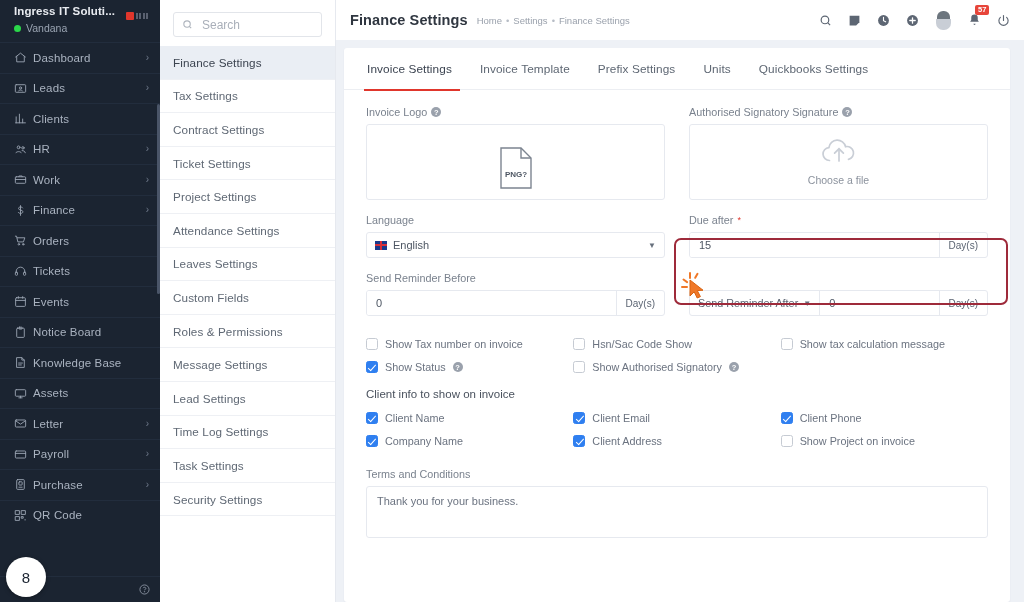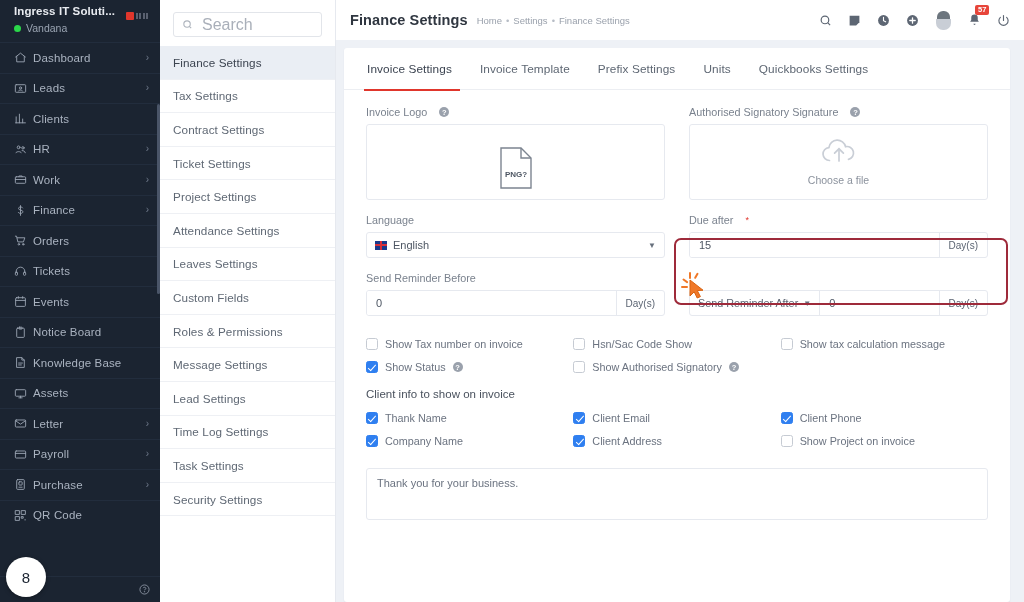--- a/index.html
+++ b/index.html
@@ -79,21 +79,21 @@
     border-right: 1px solid #e6e9ef;
   }
   .search-wrap { padding: 12px 13px 9px 13px; }
   .search-box {
     display: flex; align-items: center; gap: 7px;
     border: 1px solid #e2e5ea; border-radius: 3px;
     height: 25px; padding: 0 8px; background: #fff;
   }
   .search-box svg { color: #aeb4bd; flex: 0 0 auto; }
   .search-input {
-    border: none; outline: none; font-size: 16px;
+    border: none; outline: none; font-size: 12px;
     color: #5b6472; width: 100%; background: transparent;
     font-family: "Liberation Sans", sans-serif;
   }
   .search-input::placeholder { color: #a9afb9; }
   .set-item {
     height: 33.6px; display: flex; align-items: center;
     padding-left: 13px; font-size: 11.7px; color: #5f6874;
     border-bottom: 1px solid #eef0f4; cursor: pointer;
     letter-spacing: .1px;
   }
@@ -151,21 +151,21 @@
   .tab.active { color: #3b4350; }
   .tab.active::after {
     content: ''; position: absolute; left: 6px; right: 6px; bottom: -1px;
     height: 2px; background: #e0362c;
   }
   .form { padding: 16px 22px 0 22px; }
   .grid2 { display: flex; gap: 24px; }
   .col { flex: 1; min-width: 0; }
   .fl {
     font-size: 10.8px; color: #7a828e; margin-bottom: 6px;
-    display: flex; align-items: center; gap: 12px;
+    display: flex; align-items: center; gap: 4px;
   }
   .req { color: #e0362c; font-size: 9px; line-height: 1; vertical-align: super; }
   .qmark {
     width: 10px; height: 10px; border-radius: 50%;
     background: #9aa1ac; color: #fff; font-size: 7.5px;
     display: inline-flex; align-items: center; justify-content: center;
     font-weight: bold;
   }
   .dropzone {
     height: 76px; border: 1px solid #e6e9ef; border-radius: 3px;
@@ -686,21 +686,21 @@
             </div>
         </div>
       </div>
 
       <div class="sec-title">Client info to show on invoice</div>
       <div class="checks" style="margin-top:0">
         <div class="chk-grid">
           <div class="chk-col" id="ci-c1">
               <div class="chk">
                 <span class="box on"></span>
-                <span>Thank Name</span>
+                <span>Client Name</span>
               </div>
               <div class="chk">
                 <span class="box on"></span>
                 <span>Company Name</span>
               </div>
             </div>
           <div class="chk-col" id="ci-c2">
               <div class="chk">
                 <span class="box on"></span>
                 <span>Client Email</span>
@@ -717,20 +717,21 @@
               </div>
               <div class="chk">
                 <span class="box "></span>
                 <span>Show Project on invoice</span>
               </div>
             </div>
         </div>
       </div>
 
       <div class="tc-wrap">
+        <div class="fl">Terms and Conditions</div>
         <textarea class="tc-area" style="">Thank you for your business.</textarea>
       </div>
 
     </div>
 
     <div class="hl-box" style="left:338px; top:238px;"></div>
     <div class="cursor-fx" style="left:344px; top:270px;">
       <svg width="34" height="34" viewBox="0 0 34 34">
         <g stroke="#f07828" stroke-width="2" stroke-linecap="round">
           <path d="M10 3v5"></path>

